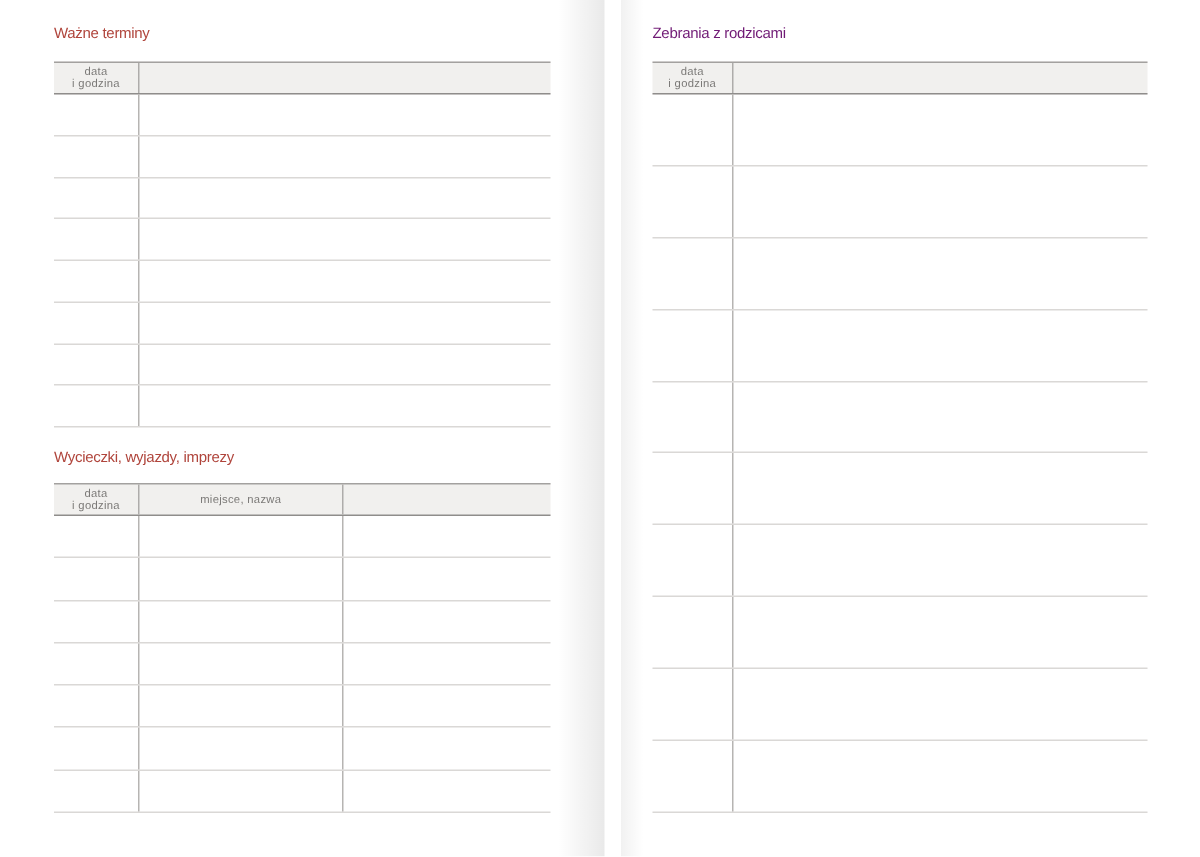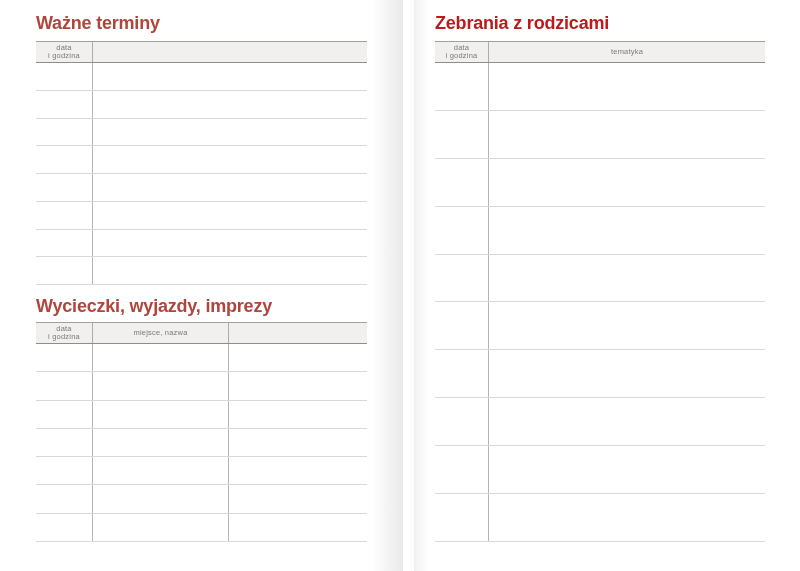--- a/index.html
+++ b/index.html
@@ -27,22 +27,22 @@
   .gutter-shadow-right {
     position: absolute;
     left: 414px; top: 0;
     width: 15px; height: 571px;
     background: linear-gradient(to right, rgba(0,0,0,0.055) 0%, rgba(0,0,0,0) 100%);
   }
   
   .heading {
     position: absolute;
     margin: 0;
-    font-size: 18px;
-    font-weight: 700;
+    font-size: 10px;
+    font-weight: 400;
     letter-spacing: -0.2px;
     line-height: 18px;
     white-space: nowrap;
   }
   .h-a { left: 36px;  top: 14px;  }
   .h-b { left: 36px;  top: 297px; }
   .h-c { left: 435px; top: 14px;  }
   
   .ptable {
     position: absolute;
@@ -171,26 +171,25 @@
         </div>
       </div>
   </section>
 
   <div class="gutter">
     <div class="gutter-shadow-left"></div>
     <div class="gutter-shadow-right"></div>
   </div>
 
   <section class="page page-right">
-    <h2 class="heading h-c" style="color: #b91c1c;">Zebrania z rodzicami</h2>
+    <h2 class="heading h-c" style="color: #701a75;">Zebrania z rodzicami</h2>
     <div class="ptable t3">
         <div class="thead" style="background: rgb(241, 240, 238); border-top: 1.5px solid rgb(163, 161, 159); border-bottom: 1.5px solid rgb(143, 141, 139);">
           <div class="th" style="width: 54px; color: rgb(123, 121, 119); border-right: 1px solid rgb(174, 172, 170);">data
 i godzina</div>
-          <div class="th" style="width: 276px; color: rgb(123, 121, 119);">tematyka</div>
         </div>
         <div class="tbody">
           <div class="tr" style="height: 47.9px; border-bottom: 1px solid rgb(218, 216, 214);">
             <div class="td" style="width: 54px; border-right: 1px solid rgb(182, 180, 178);"></div>
             <div class="td" style="width: 276px;"></div>
           </div>
           <div class="tr" style="height: 47.9px; border-bottom: 1px solid rgb(218, 216, 214);">
             <div class="td" style="width: 54px; border-right: 1px solid rgb(182, 180, 178);"></div>
             <div class="td" style="width: 276px;"></div>
           </div>

